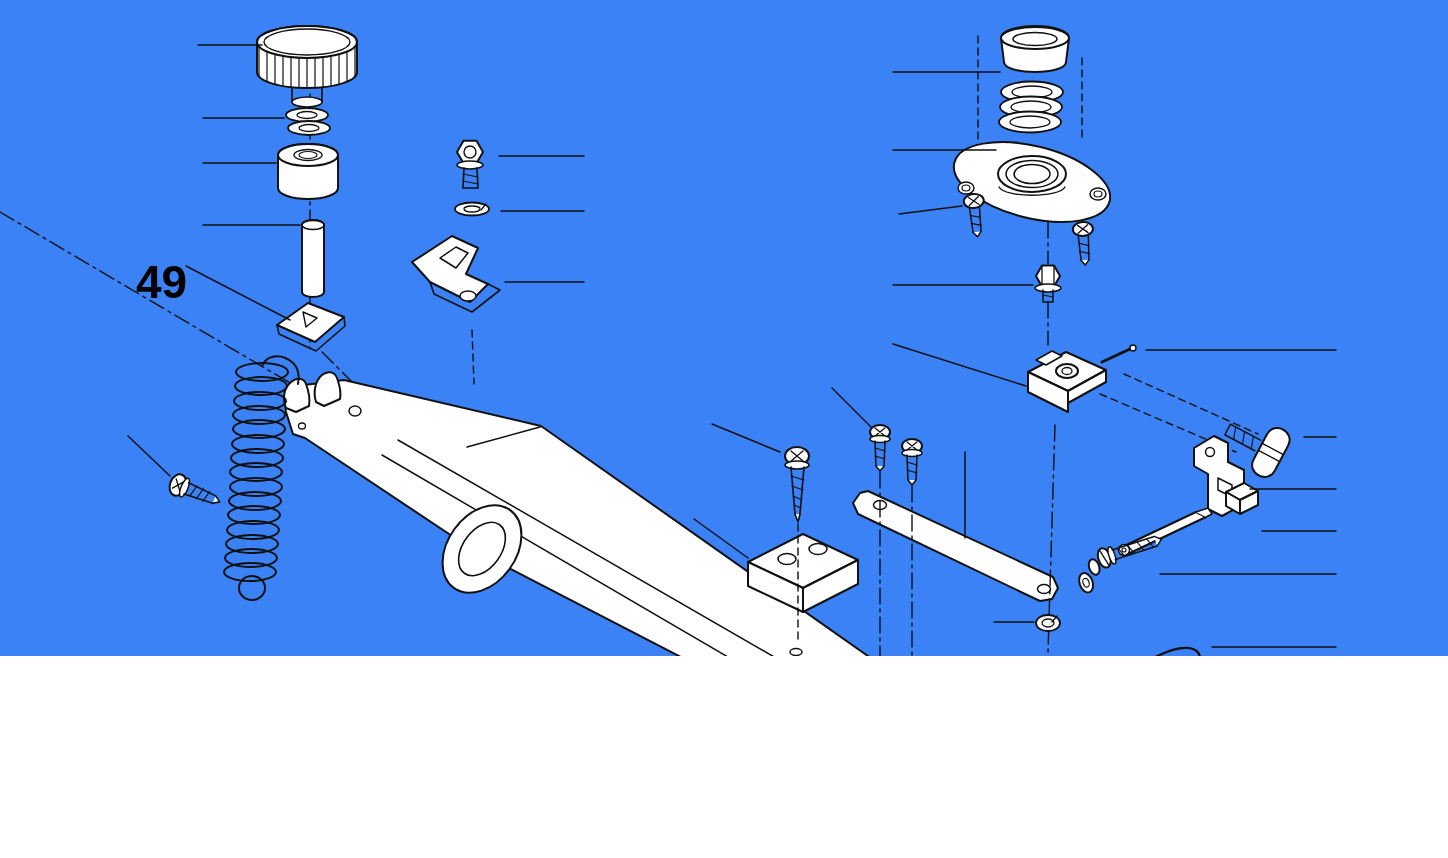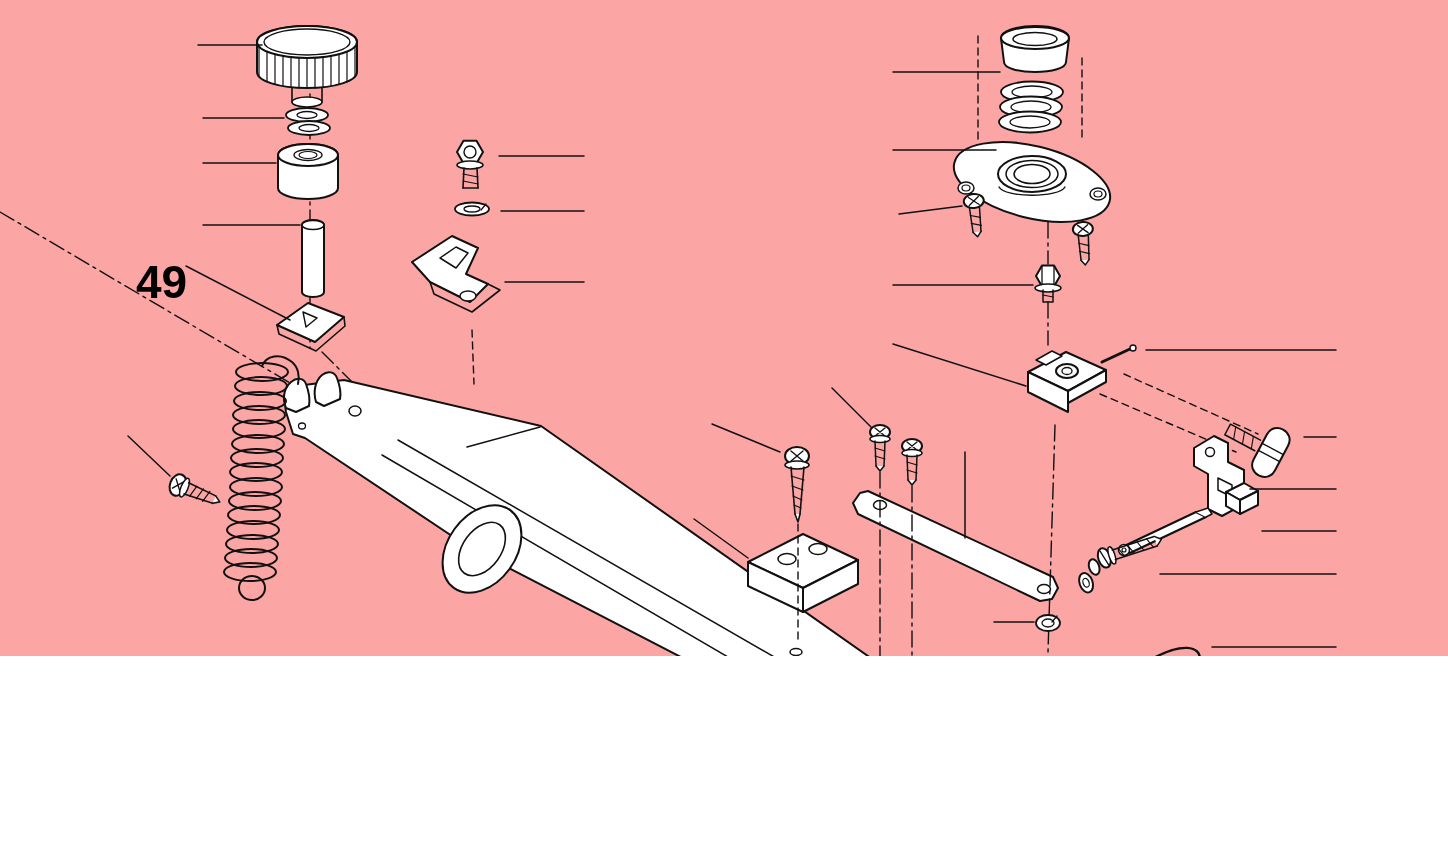--- a/index.html
+++ b/index.html
@@ -1,16 +1,16 @@
 <!DOCTYPE html>
 <html><head>
 <meta charset="utf-8">
 <style>
   html,body{margin:0;padding:0;background:#ffffff;}
-  .stage{position:relative;width:1448px;height:656px;background:#fca5a5;overflow:hidden;
+  .stage{position:relative;width:1448px;height:656px;background:#3b82f6;overflow:hidden;
          font-family:"Liberation Sans", sans-serif;}
   .diagram{color:#111111;}
   svg{display:block;}
   text.callout{font-family:"Liberation Sans", sans-serif;font-weight:bold;font-size:46px;fill:#000;}
 </style>
 </head>
 <body>
 
 <div class="stage">
 <svg class="diagram" width="1448" height="858" viewBox="0 0 1448 858" fill="none" stroke="currentColor" stroke-width="2" stroke-linecap="round" stroke-linejoin="round">

